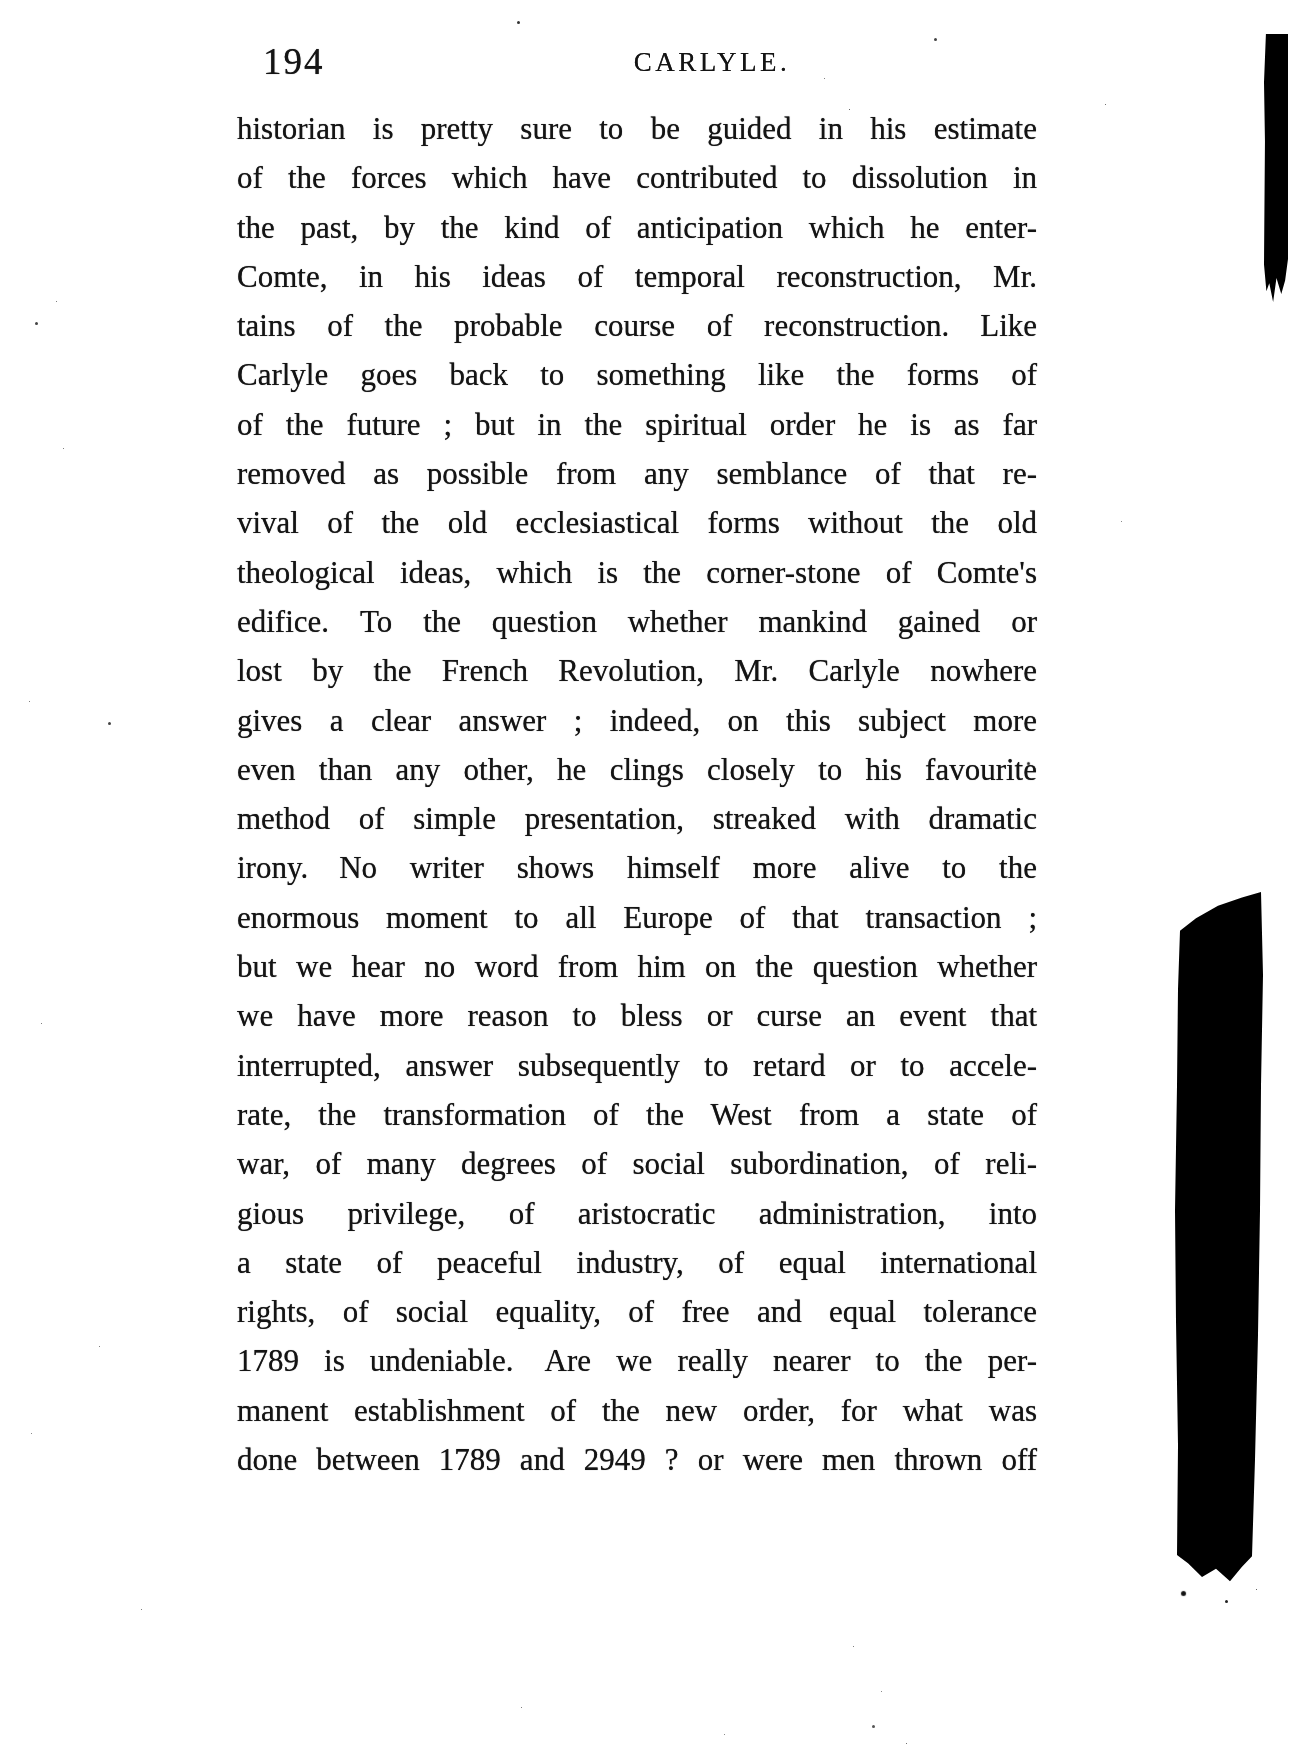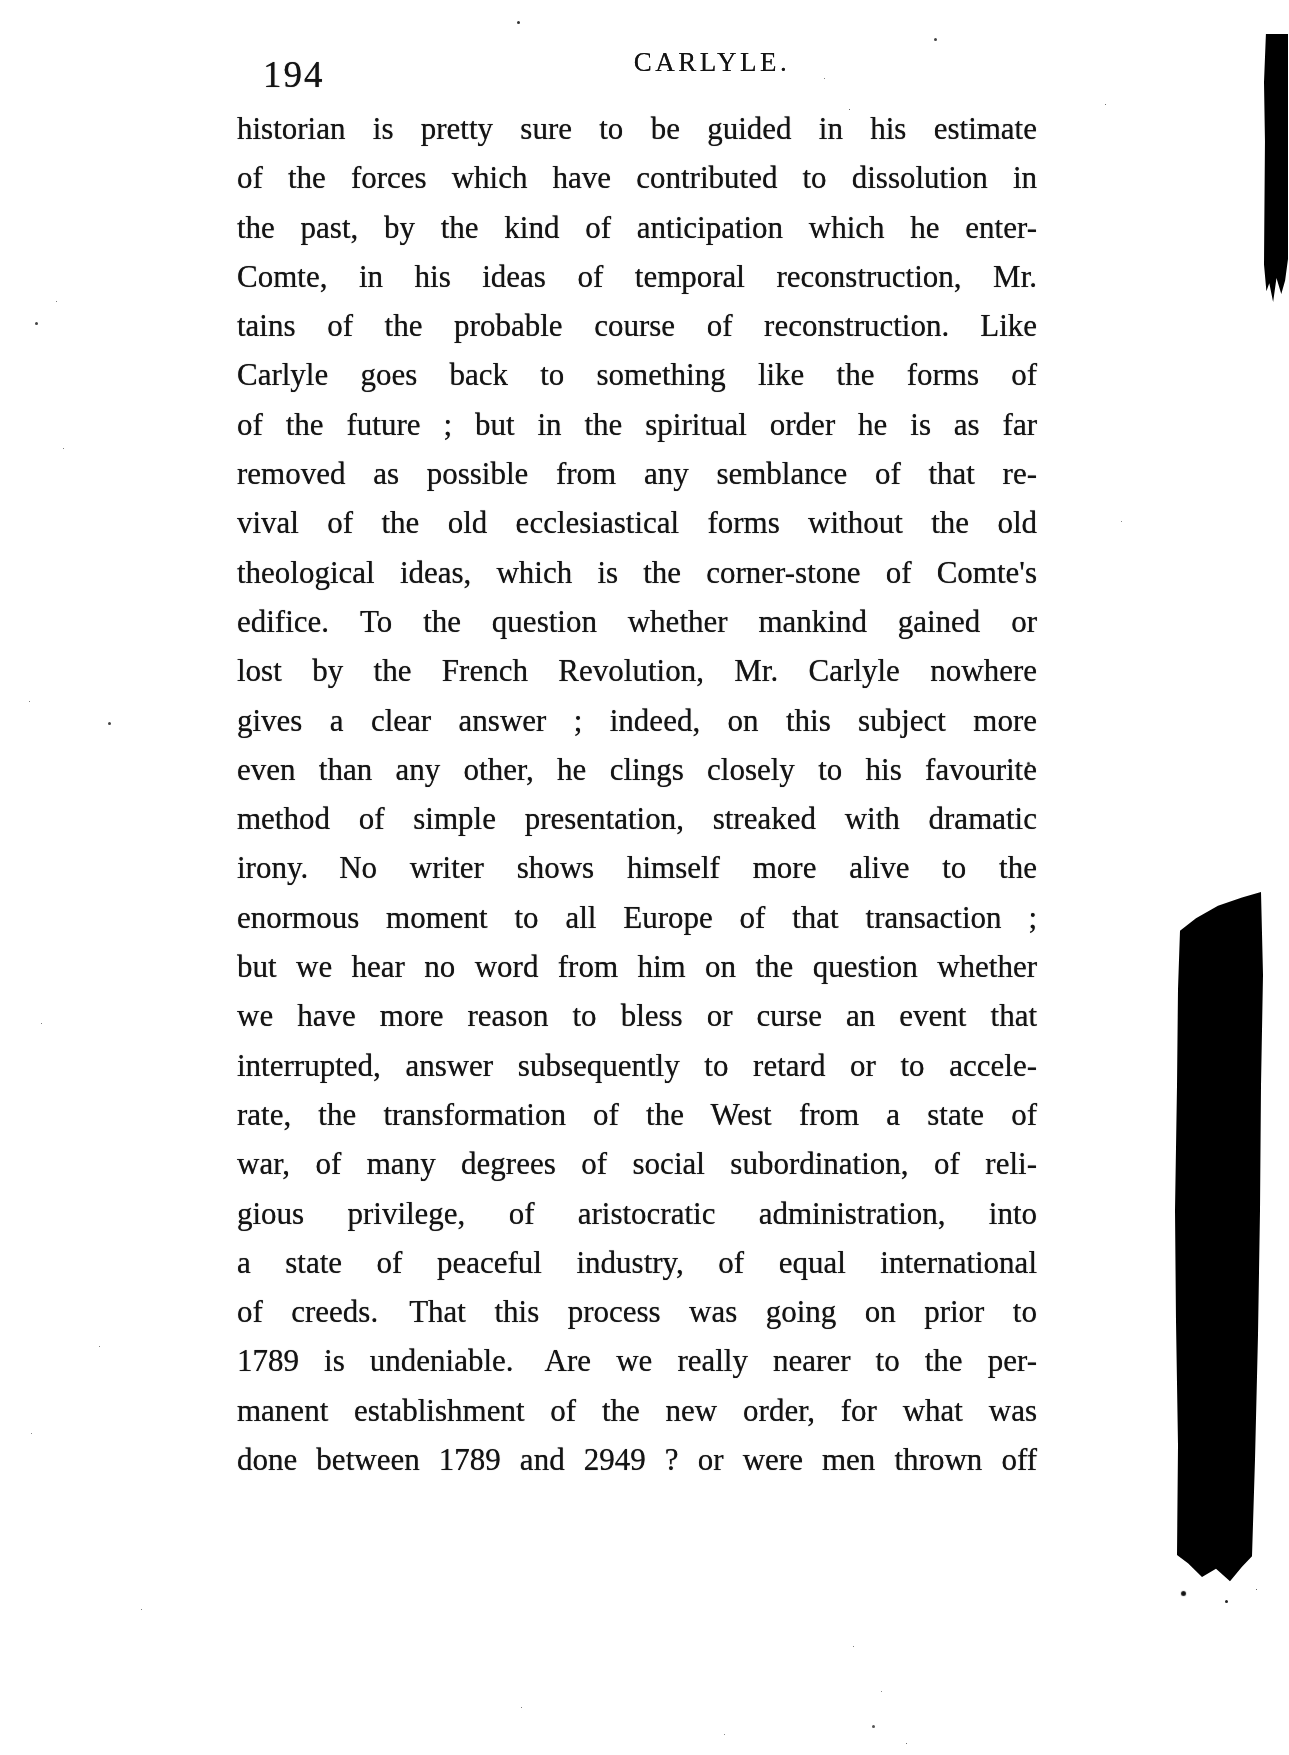--- a/index.html
+++ b/index.html
@@ -12,21 +12,21 @@
     width: 1289px;
     height: 1755px;
     background: #ffffff;
     overflow: hidden;
     font-family: "Liberation Serif", "DejaVu Serif", serif;
     color: #141414;
   }
   .page-number {
     position: absolute;
     left: 263px;
-    top: 53px;
+    top: 40px;
     font-size: 37px;
     letter-spacing: 2px;
     text-shadow: 0 0 0.7px rgba(10,10,10,0.85);
   }
   .running-head {
     position: absolute;
     left: 712px;
     top: 47px;
     transform: translateX(-50%);
     font-size: 27px;
@@ -134,21 +134,21 @@
       <div class="text-line">method of simple presentation, streaked with dramatic</div>
       <div class="text-line">irony. No writer shows himself more alive to the</div>
       <div class="text-line">enormous moment to all Europe of that transaction ;</div>
       <div class="text-line">but we hear no word from him on the question whether</div>
       <div class="text-line">we have more reason to bless or curse an event that</div>
       <div class="text-line">interrupted, answer subsequently to retard or to accele-</div>
       <div class="text-line">rate, the transformation of the West from a state of</div>
       <div class="text-line">war, of many degrees of social subordination, of reli-</div>
       <div class="text-line">gious privilege, of aristocratic administration, into</div>
       <div class="text-line">a state of peaceful industry, of equal international</div>
-      <div class="text-line">of creeds. That this process was going on prior to</div>
+      <div class="text-line">rights, of social equality, of free and equal tolerance</div>
       <div class="text-line">1789 is undeniable. Are we really nearer to the per-</div>
       <div class="text-line">manent establishment of the new order, for what was</div>
       <div class="text-line">done between 1789 and 2949 ? or were men thrown off</div>
     </main>
 
   <div class="artifact artifact-strip"></div>
 
   <div class="artifact artifact-blob"></div>
 
   <div class="speck"></div>

